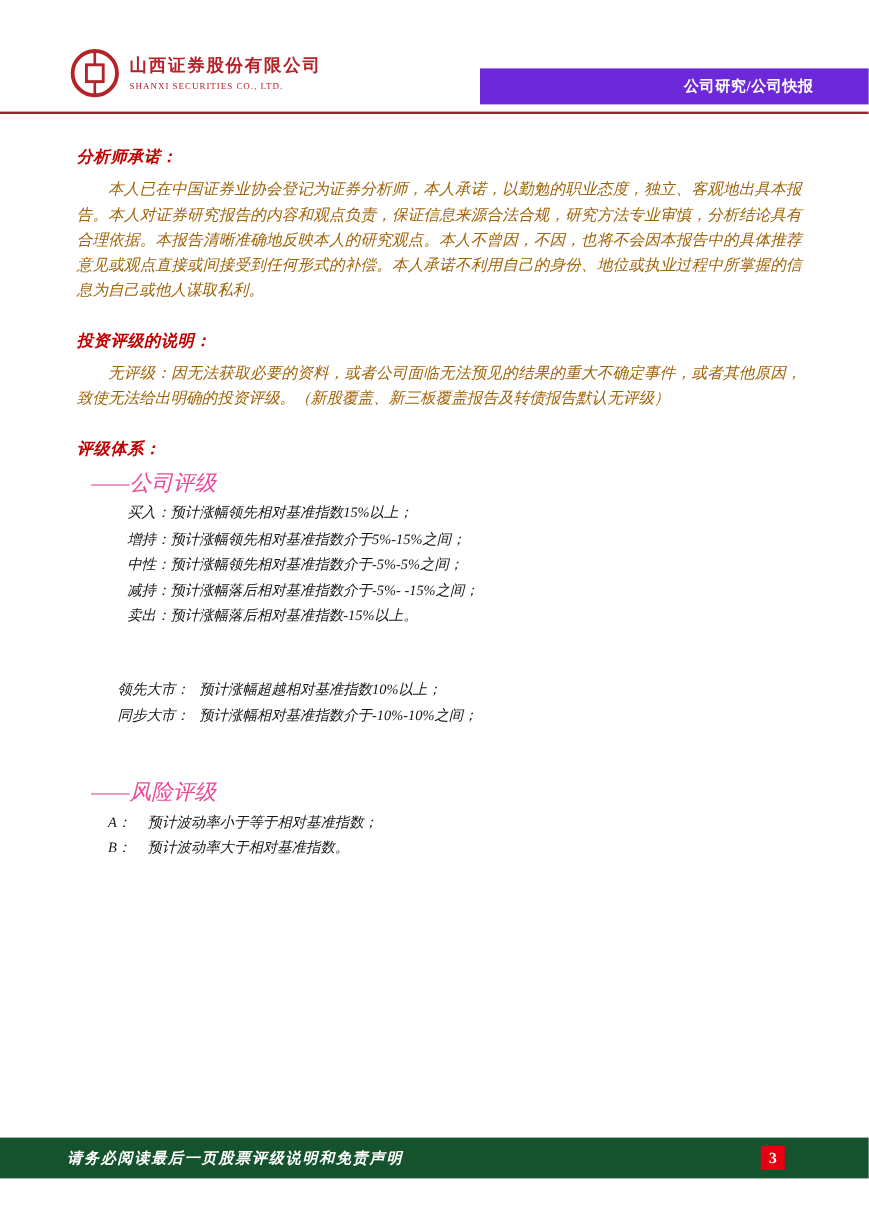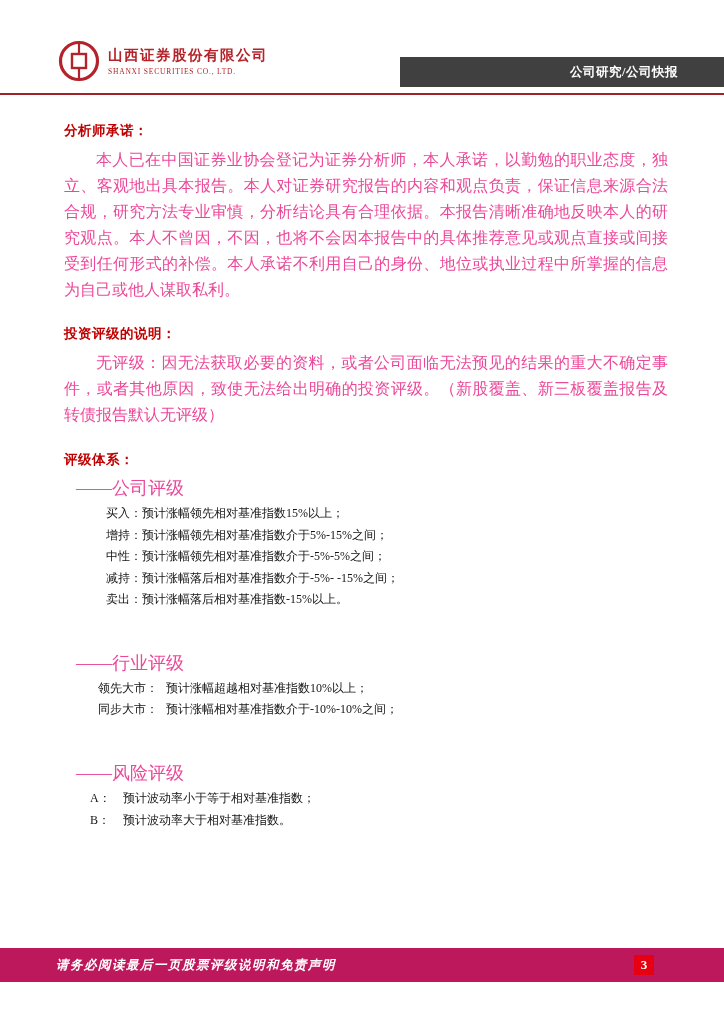--- a/index.html
+++ b/index.html
@@ -11,48 +11,48 @@
 
   
   .header { position:relative; width:724px; height:96px; }
   .logo-block { position:absolute; left:58px; top:40px; display:flex; align-items:center; }
   .logo-mark { width:42px; height:42px; }
   .logo-text { margin-left:8px; }
   .company-cn { color:#b5232a; font-weight:bold; font-size:14.5px; letter-spacing:1.5px; line-height:1.25; }
   .company-en { color:#b5232a; font-size:7.5px; letter-spacing:0.8px; margin-top:2px; }
   .header-band {
     position:absolute; right:0; top:57px; width:324px; height:30px;
-    background:#404040; display:flex; align-items:center; justify-content:flex-end;
+    background:#6d28d9; display:flex; align-items:center; justify-content:flex-end;
     padding-right:46px;
     padding-left:48px;
   }
   .header-band span { color:#ffffff; font-weight:bold; font-size:12.5px; letter-spacing:0.5px; }
   .header-divider { position:absolute; left:0; top:93px; width:724px; height:2px; background:#9e2228; }
 
   
-  .main { padding:26px 56px 0 64px; }
+  .main { padding:26px 56px 0 64px;font-style:italic; }
   h2.sec-title { color:#c00000; font-size:13.5px; font-weight:bold; letter-spacing:0.5px; margin:0 0 7px 0; }
   .sec { margin-bottom:23px; }
-  .para { font-size:16px; line-height:1.62; text-indent:2em; text-align:justify; color:#ec4899; }
+  .para { font-size:13px; line-height:1.62; text-indent:2em; text-align:justify; color:#a16207; }
   .para + .para { margin-top:2px; }
 
   .rating-group { margin-top:4px; }
   .rating-group + .rating-group { margin-top:42px; }
   .group-title { font-size:18px; padding-left:12px; margin-bottom:4px; color:#ec4899; }
   .rating-row { display:flex; padding-left:26px; font-size:12px; line-height:1.58; margin:2.5px 0; color:#141414; }
   .rating-label { flex:0 0 auto; }
   .lbl-co  { width:52px;text-align:right; }
   .lbl-ind { width:76px;text-align:center; }
   .lbl-risk{ width:33px; }
   .rating-desc { flex:1; }
 
   
   .footer {
     position:absolute; left:0; top:948px; width:724px; height:34px;
-    background:#be185d; display:flex; align-items:center; padding-left:56px;
+    background:#14532d; display:flex; align-items:center; padding-left:56px;
   }
   .footer-text { color:#ffffff; font-style:italic; font-weight:bold; font-size:12.5px; letter-spacing:1.5px; }
   .page-badge {
     position:absolute; right:70px; top:7px; width:20px; height:20px;
     background:#e60012; color:#ffffff; font-weight:bold; font-size:13px;
     text-align:center; line-height:20px;
   }
 </style>
 </head>
 <body>
@@ -111,21 +111,20 @@
           <span class="rating-label lbl-co">减持：</span>
           <span class="rating-desc">预计涨幅落后相对基准指数介于-5%- -15%之间；</span>
         </div>
         <div class="rating-row">
           <span class="rating-label lbl-co">卖出：</span>
           <span class="rating-desc">预计涨幅落后相对基准指数-15%以上。</span>
         </div>
       </div>
 
       <div class="rating-group">
-        <div class="group-title">——行业评级</div>
         <div class="rating-row">
           <span class="rating-label lbl-ind">领先大市：</span>
           <span class="rating-desc">预计涨幅超越相对基准指数10%以上；</span>
         </div>
         <div class="rating-row">
           <span class="rating-label lbl-ind">同步大市：</span>
           <span class="rating-desc">预计涨幅相对基准指数介于-10%-10%之间；</span>
         </div>
       </div>
 

